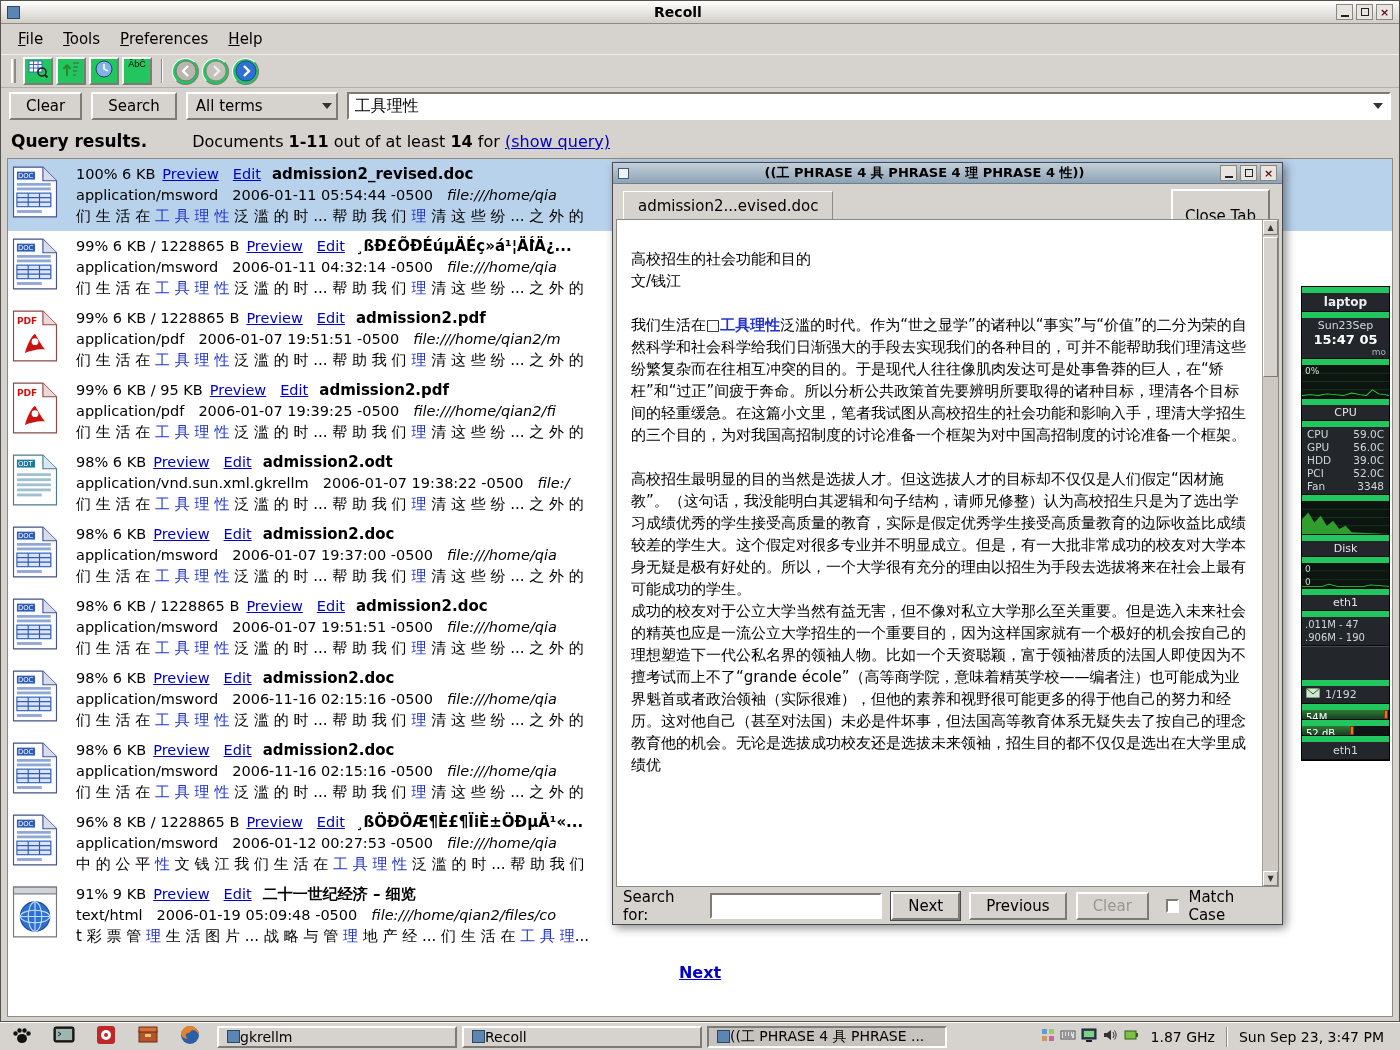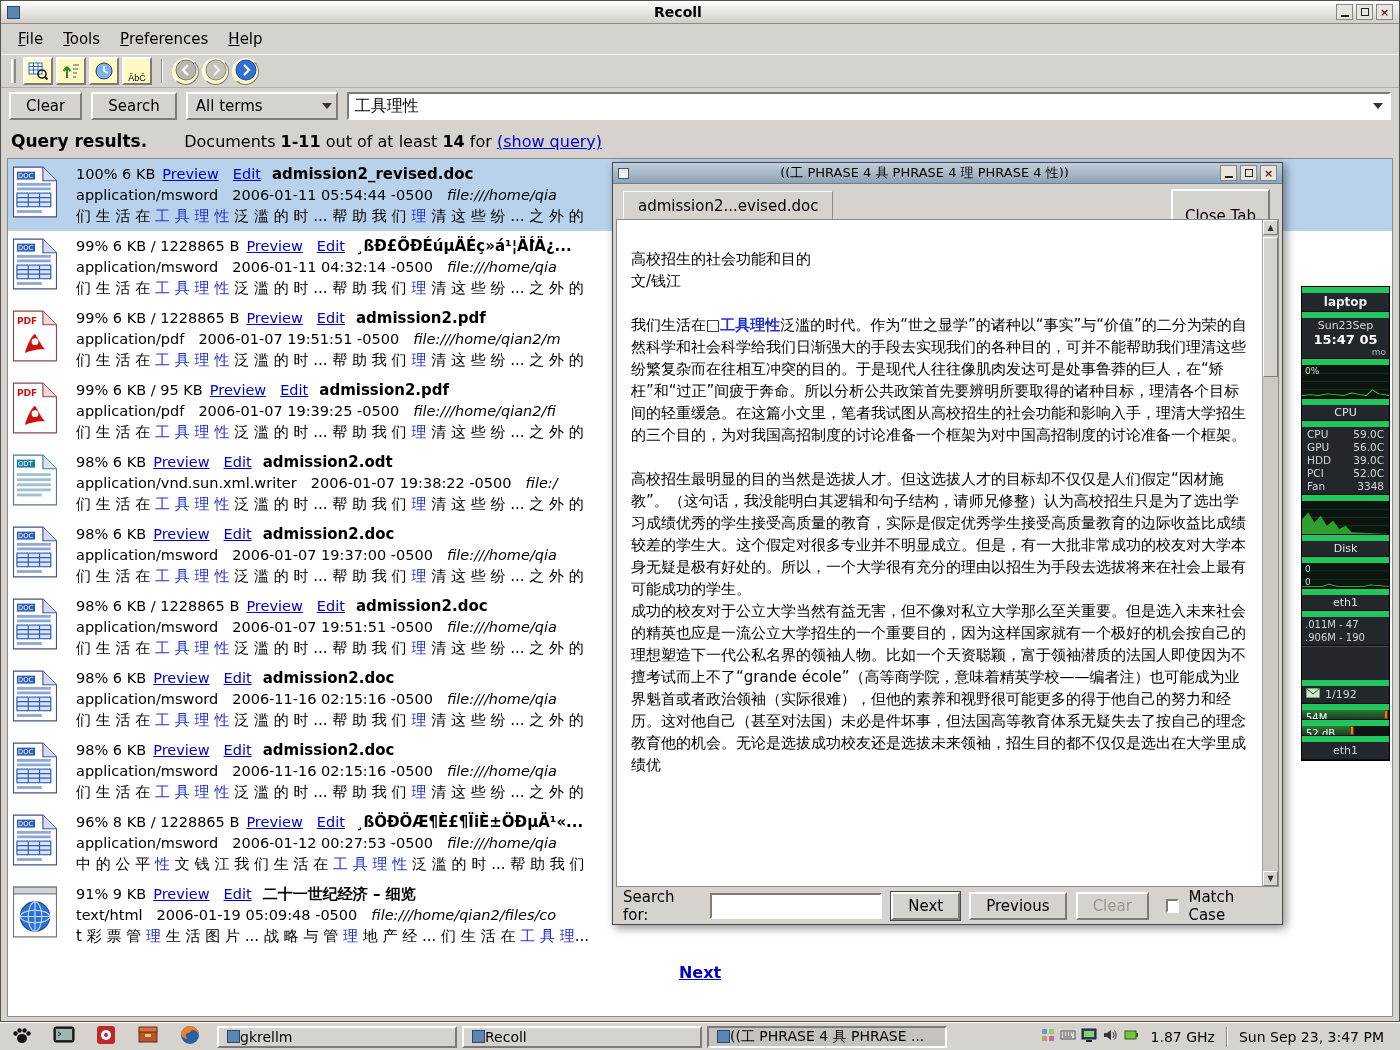--- a/index.html
+++ b/index.html
@@ -17,32 +17,32 @@
 .g-min{width:8px;height:2px;background:#222;display:block;margin-top:8px}
 .g-max{width:8px;height:8px;border:1.5px solid #222;display:block}
 .g-close{font-weight:bold;color:#5a0d0d}
 
 .menubar{display:flex;gap:2px;padding:4px 8px;font-size:15px;background:#d6d3ce}
 .menu-item{padding:2px 9px}
 .menu-item u{text-decoration:underline}
 
 .toolbar{display:flex;align-items:center;gap:3px;height:34px;padding:2px 6px;border-top:1px solid #f4f2ee;border-bottom:1px solid #b3afa9;background:#d6d3ce}
 .grip{width:5px;height:24px;margin:0 4px;border-left:2px solid #fff;border-right:2px solid #8e8a84}
-.tool-btn{width:30px;height:28px;background:#fef9c3;border:2px solid;border-color:#ffffff #7e7a75 #7e7a75 #ffffff;display:flex;align-items:flex-end;justify-content:center;font-size:9px}
+.tool-btn{width:30px;height:28px;background:#22c55e;border:2px solid;border-color:#ffffff #7e7a75 #7e7a75 #ffffff;display:flex;align-items:flex-start;justify-content:center;font-size:9px}
 .tool-btn.round{border-radius:50%;width:27px;height:27px;border-width:1px;padding:0}
 .tb-sep{width:2px;height:24px;border-left:1px solid #8e8a84;border-right:1px solid #fff;margin:0 6px}
 
 .searchrow{display:flex;align-items:center;gap:9px;height:36px;padding:3px 8px;background:#d6d3ce}
 .btn{background:#d6d3ce;border:2px solid;border-color:#ffffff #7e7a75 #7e7a75 #ffffff;padding:3px 15px;font-size:15px;font-family:inherit;cursor:default;white-space:nowrap}
 .combo{width:152px;height:28px;background:#d6d3ce;border:2px solid;border-color:#ffffff #7e7a75 #7e7a75 #ffffff;display:flex;align-items:center;justify-content:space-between;padding:0 4px 0 8px;font-size:15px}
 .combo-arrow{width:0;height:0;border:5px solid transparent;border-top:6px solid #333;margin-top:5px}
 .query-input{flex:1;height:28px;background:#fff;border:2px solid;border-color:#7e7a75 #ffffff #ffffff #7e7a75;display:flex;align-items:center;justify-content:space-between;padding:0 6px;font-size:16px}
 
 .results-header{padding:7px 10px 5px;font-size:16px;background:#d6d3ce}
-.rh-label{font-weight:bold;font-size:17px;margin-right:32px}
+.rh-label{font-weight:bold;font-size:17px;margin-right:40px}
 .results-header b{font-weight:bold}
 .link{color:#0000c8;text-decoration:underline;cursor:pointer}
 
 .results-area{position:absolute;left:6px;right:6px;top:157px;bottom:4px;background:#fff;border:1px solid #8e8a84;overflow:hidden}
 .result-row{display:flex;height:72px;padding:5px 4px;white-space:nowrap;overflow:hidden}
 .result-row.hl-row{background:#b9d2ec}
 .result-icon{width:50px;flex:0 0 50px;margin-right:14px;padding-top:2px}
 .result-text{font-size:14.5px;line-height:21px;overflow:hidden}
 .r-title{font-weight:bold;font-size:15px;margin-left:4px}
 .r-link{color:#0000c8;text-decoration:underline;margin:0 7px;cursor:pointer}
@@ -50,21 +50,21 @@
 .r-mime,.r-date{margin-right:14px}
 .snippet{font-size:15px}
 .snippet .hl{color:#2233cc}
 .pager{text-align:center;margin-top:12px}
 .pager a{font-weight:bold;font-size:16px}
 
 
 .preview-window{position:absolute;left:612px;top:162px;width:671px;height:763px;background:#d6d3ce;border:1px solid #4a4a4a;box-shadow:3px 3px 9px rgba(0,0,0,.45)}
 .p-titlebar{height:21px;background:linear-gradient(#c3cfda,#8ea3b5);display:flex;align-items:center;padding:0 5px;gap:5px;border-bottom:1px solid #6b7f90}
 .p-tb-icon{width:11px;height:11px;background:#eef3f7;border:1px solid #44586a}
-.p-tb-title{flex:1;text-align:center;font-weight:normal;font-size:13px}
+.p-tb-title{flex:1;text-align:center;font-weight:bold;font-size:13px}
 .p-tabrow{position:relative;height:35px;padding:7px 10px 0;display:flex;align-items:flex-end}
 .p-tab{background:#d6d3ce;border:1px solid #8e8a84;border-bottom:none;border-top-color:#fff;border-left-color:#fff;padding:5px 14px 4px;font-size:15px}
 .close-tab{position:absolute;right:12px;top:5px;padding:16px 12px}
 .p-content{position:absolute;left:3px;right:3px;top:56px;bottom:37px;background:#fff;border:1px solid #8e8a84;overflow:hidden}
 .p-text{position:absolute;inset:0;right:17px;padding:28px 12px 10px 14px;font-size:15px;line-height:22px;overflow:hidden}
 .p-para{margin:0}
 .p-para.gap{margin-top:22px}
 .pv-hl{color:#2233cc;font-weight:bold}
 .pv-scroll{position:absolute;right:0;top:0;bottom:0;width:16px;background:#cdc9c2;border-left:1px solid #a5a19a}
 .pv-arrow{position:absolute;left:0;width:15px;height:15px;background:#d6d3ce;border:1px solid;border-color:#fff #7e7a75 #7e7a75 #fff;font-size:8px;text-align:center;line-height:13px;color:#333}
@@ -296,21 +296,21 @@
                 <g fill="#9fc0cf">
                   <rect x="4" y="17" width="30" height="2.5"></rect>
                   <rect x="4" y="21.5" width="30" height="2.5"></rect>
                   <rect x="4" y="26" width="30" height="2.5"></rect>
                   <rect x="4" y="30.5" width="30" height="2.5"></rect>
                   <rect x="4" y="35" width="22" height="2.5"></rect>
                 </g>
               </svg></div>
             <div class="result-text">
               <div class="r-line"><span class="r-meta">98% 6 KB</span><a class="r-link">Preview</a><a class="r-link">Edit</a><span class="r-title">admission2.odt</span></div>
-              <div class="r-line"><span class="r-mime">application/vnd.sun.xml.writer</span><span class="r-date">2006-01-07 19:38:22 -0500</span><span class="r-url">file:/</span></div>
+              <div class="r-line"><span class="r-mime">application/vnd.sun.xml.gkrellm</span><span class="r-date">2006-01-07 19:38:22 -0500</span><span class="r-url">file:/</span></div>
               <div class="r-line snippet"><span>们 生 活 在 </span><span class="hl">工 具 理 性</span><span> 泛 滥 的 时 ... 帮 助 我 们 </span><span class="hl">理</span><span> 清 这 些 纷 ... 之 外 的</span></div>
             </div>
           </div>
           <div class="result-row">
             <div class="result-icon"><svg width="46" height="52" viewBox="0 0 40 46">
                 <path d="M1 1h26l12 12v32H1z" fill="#fff" stroke="#47518c"></path>
                 <path d="M27 1v12h12" fill="#d7ddf0" stroke="#47518c"></path>
                 <rect x="4" y="5" width="16" height="7" fill="#2d5cb8"></rect>
                 <text x="5" y="11" font-size="6" fill="#fff">DOC</text>
                 <rect x="4" y="15" width="30" height="2.5" fill="#8fa8d8"></rect>

